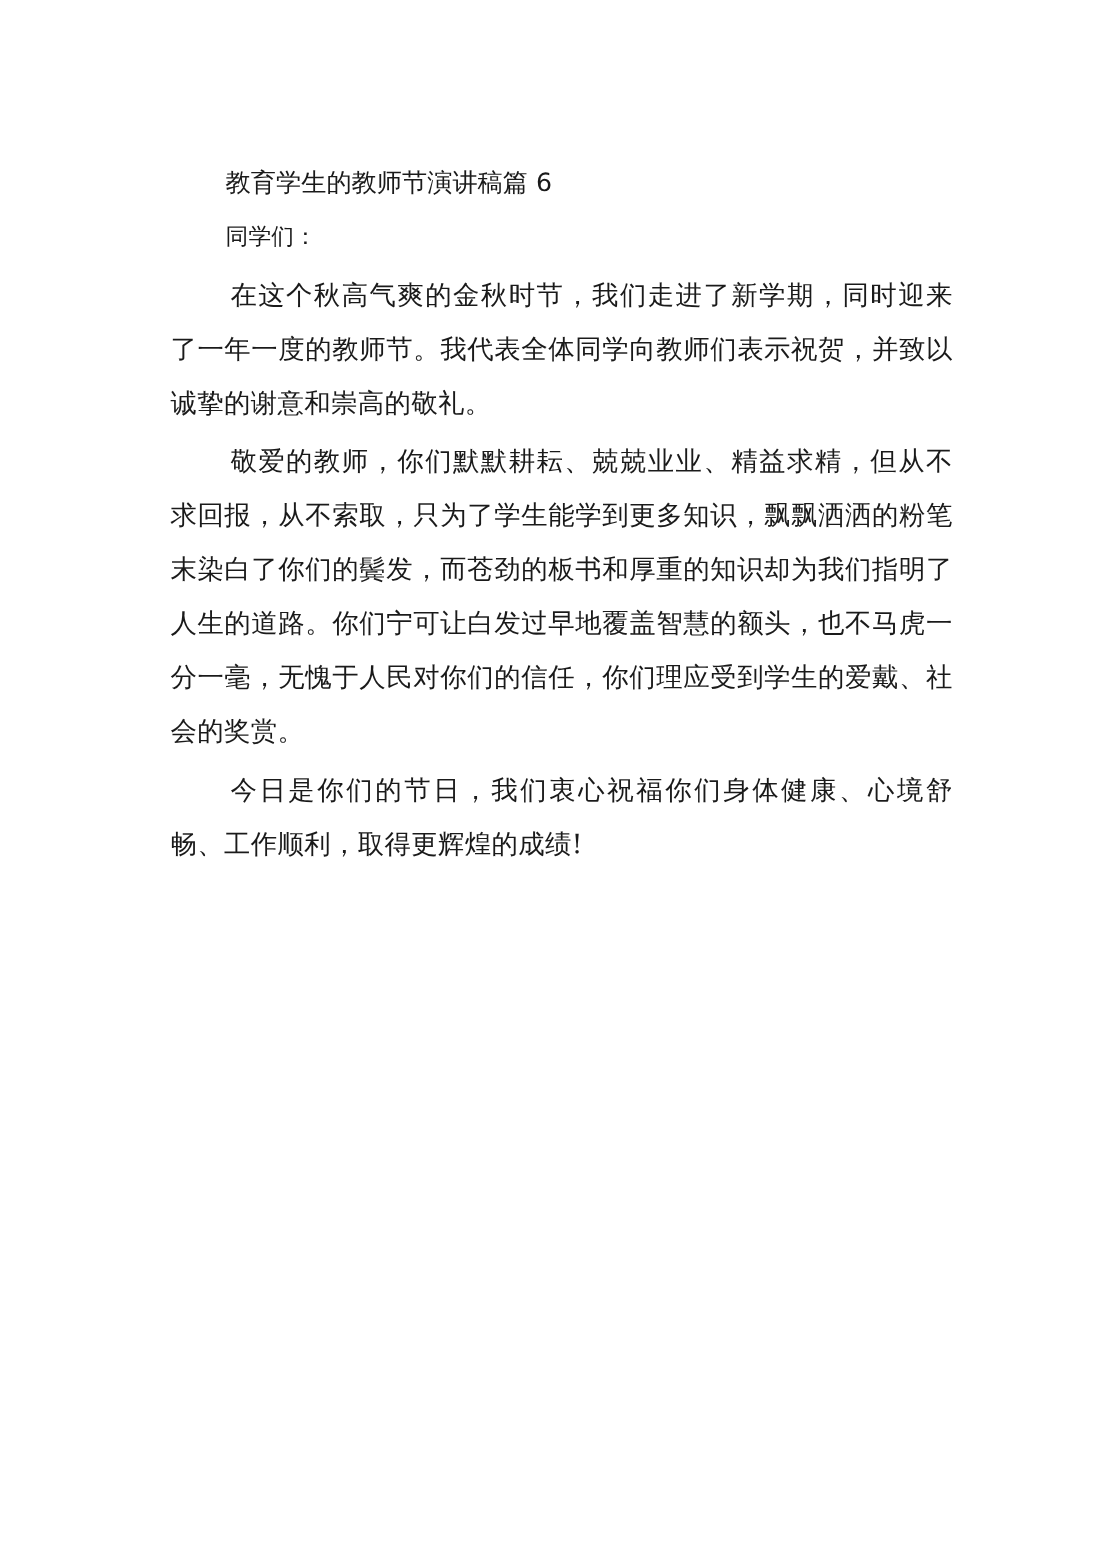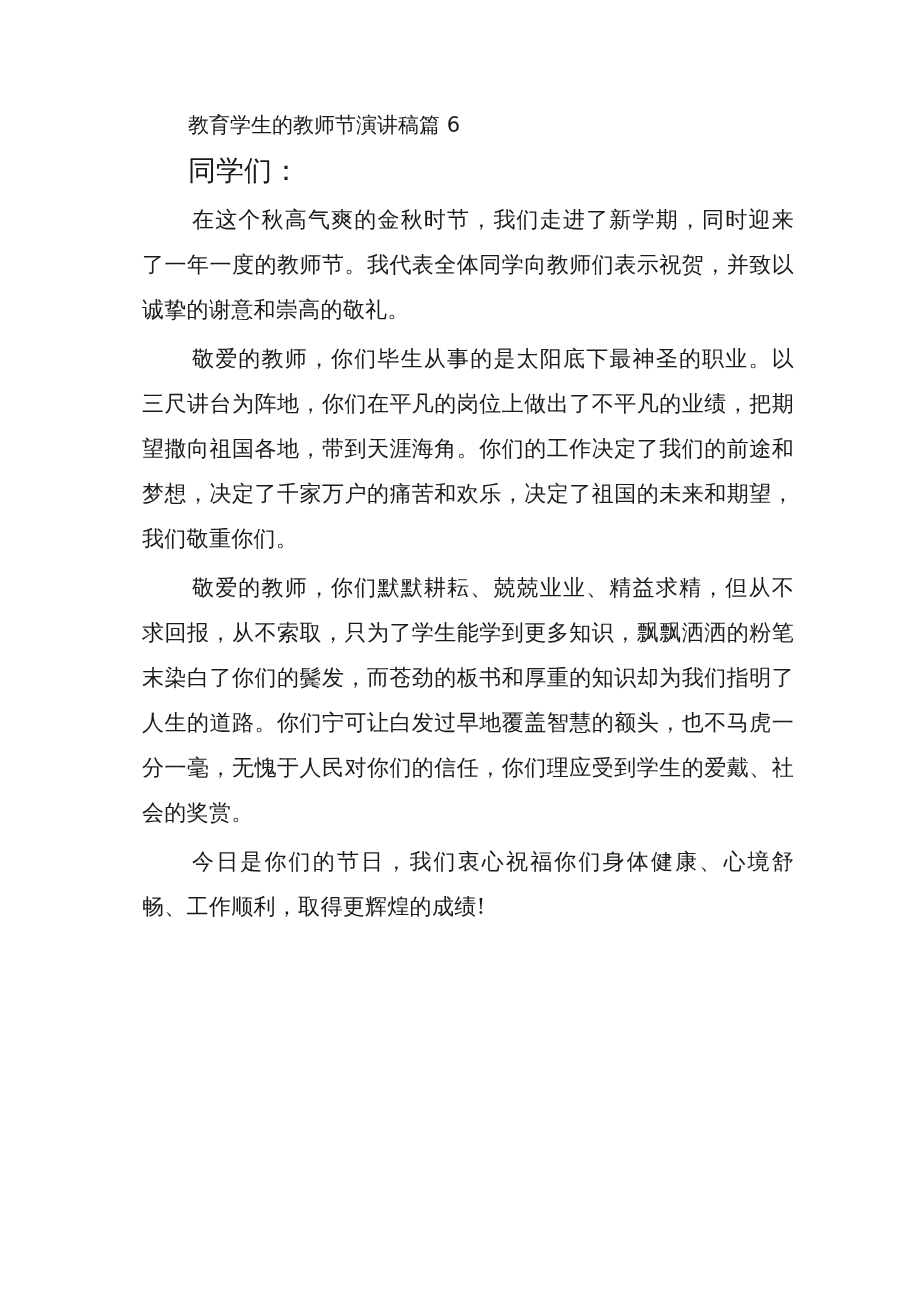--- a/index.html
+++ b/index.html
@@ -11,52 +11,51 @@
       width: 920px;
       height: 1301px;
       position: relative;
       overflow: hidden;
       font-family: "DejaVu Serif", "Liberation Serif", serif;
       color: #1a1a1a;
     }
     .page {
       position: absolute;
       left: 138px;
-      top: 103px;
+      top: 130px;
       width: 660px;
     }
     .line-block {
       font-size: 22px;
       line-height: 45px;
       margin: 4px;
       text-align: justify;
       letter-spacing: 0.3px;
     }
     .title {
       padding-left: 50px;
       font-family: "DejaVu Sans", "Liberation Sans", sans-serif;
       font-size: 21px;
       line-height: 45px;
       margin: 0;
       color: #1a1a1a;
     }
     .greeting {
       padding-left: 50px;
       font-family: Liberation Serif, serif;
-      font-size: 28px;
+      font-size: 19px;
       line-height: 45px;
       margin: 0;
     }
     .para {
       text-indent: 50px;
     }
   </style>
 </head>
 <body>
 
 <div class="page">
   <p class="title">教育学生的教师节演讲稿篇 6</p>
   <p class="greeting">同学们：</p>
   <p class="line-block para">在这个秋高气爽的金秋时节，我们走进了新学期，同时迎来了一年一度的教师节。我代表全体同学向教师们表示祝贺，并致以诚挚的谢意和崇高的敬礼。</p>
-  <p class="line-block para">敬爱的教师，你们毕生从事的是太阳底下最神圣的职业。以三尺讲台为阵地，你们在平凡的岗位上做出了不平凡的业绩，把期望撒向祖国各地，带到天涯海角。你们的工作决定了我们的前途和梦想，决定了千家万户的痛苦和欢乐，决定了祖国的未来和期望，我们敬重你们。</p>
   <p class="line-block para">敬爱的教师，你们默默耕耘、兢兢业业、精益求精，但从不求回报，从不索取，只为了学生能学到更多知识，飘飘洒洒的粉笔末染白了你们的鬓发，而苍劲的板书和厚重的知识却为我们指明了人生的道路。你们宁可让白发过早地覆盖智慧的额头，也不马虎一分一毫，无愧于人民对你们的信任，你们理应受到学生的爱戴、社会的奖赏。</p>
   <p class="line-block para">今日是你们的节日，我们衷心祝福你们身体健康、心境舒畅、工作顺利，取得更辉煌的成绩!</p>
 </div>
 
 </body></html>

